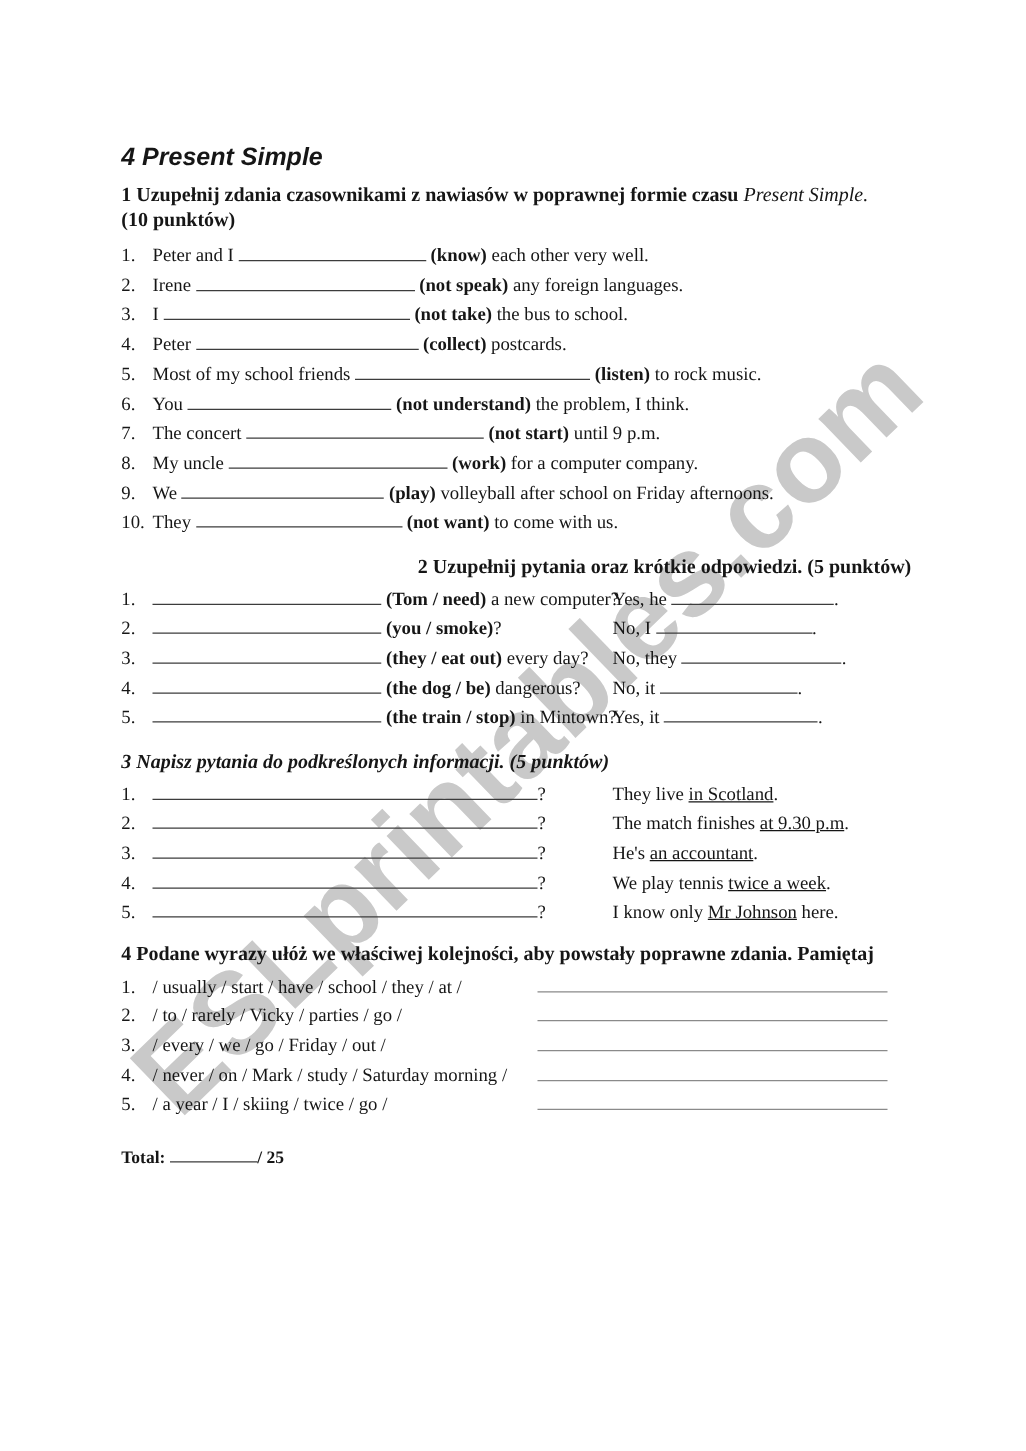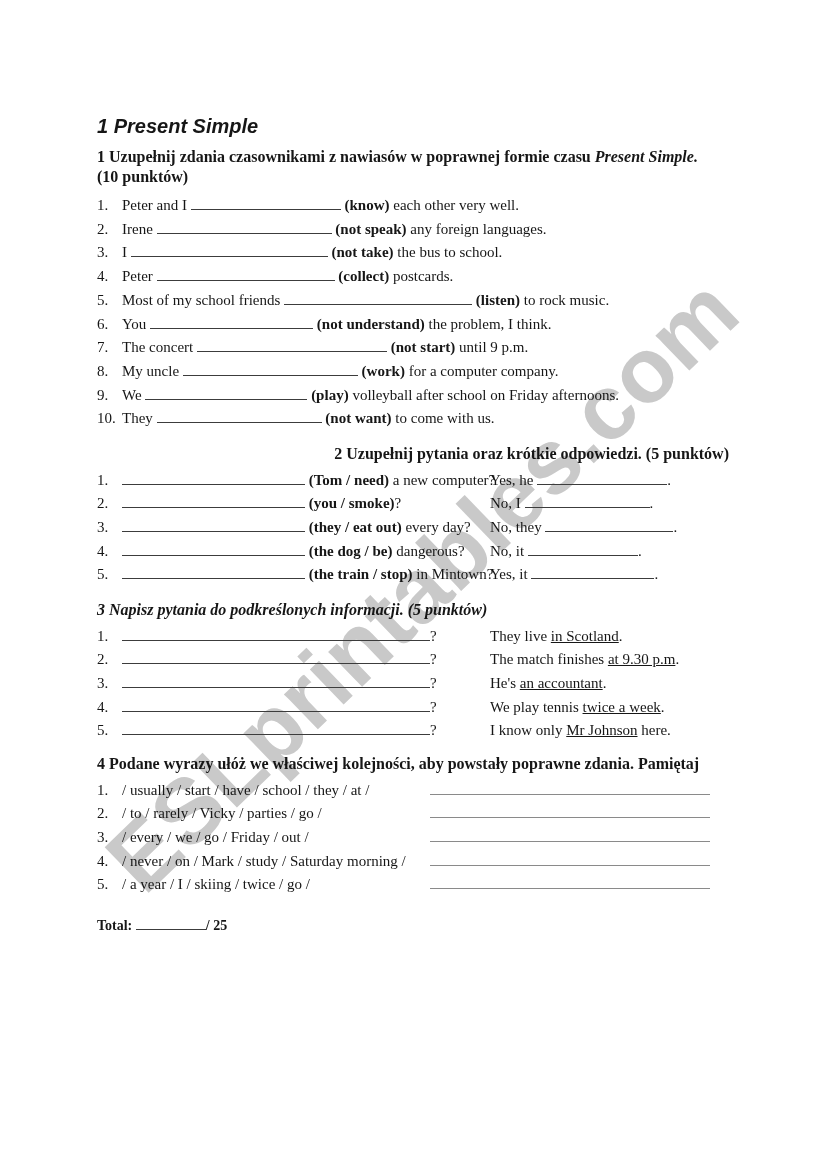--- a/index.html
+++ b/index.html
@@ -13,21 +13,21 @@
     font-family:"Liberation Sans", sans-serif; font-weight:700;
     font-size:92px; color:#c9c9c9; white-space:nowrap; z-index:0;
   }
   .content { position:absolute; left:97px; top:114px; width:632px; z-index:1; }
   .doc-title {
     font-family:"Liberation Sans", sans-serif; font-style:italic; font-weight:700;
     font-size:20px; line-height:24px; margin:0 0 9px 0;
   }
   .sec-heading { font-weight:700; font-size:16px; line-height:19.5px; margin:0; }
   .h-line { white-space:nowrap; }
-  .bold-italic { font-style:italic; font-weight:700; }
+  .bold-italic { font-style:italic; font-weight:400; }
   #s1h { margin-bottom:8px; }
   #s2h { margin-top:13px; margin-bottom:5px;text-align:right; }
   #s3h { margin-top:13px; margin-bottom:5px;font-style:italic; }
   #s4h { margin-top:11px; margin-bottom:5px; }
   .items { list-style:none; margin:0; padding:0; }
   .row { display:flex; line-height:23.7px; font-size:15px; }
   .num { flex:none; width:25px; }
   .li-body { flex:1; white-space:nowrap; }
   .bl { display:inline-block; border-bottom:1px solid #3c3c3c; height:13px; }
   .bl-gray { border-bottom-color:#8a8a8a; }
@@ -39,21 +39,21 @@
 </style>
 </head>
 <body>
 
 <div class="page">
 
   <div class="watermark">ESLprintables.com</div>
 
   <div class="content">
 
-    <h1 class="doc-title">1 Present Simple</h1>
+    <h1 class="doc-title">4 Present Simple</h1>
 
     <h2 class="sec-heading" id="s1h">
       <div class="h-line"><span>1 Uzupełnij zdania czasownikami z nawiasów w poprawnej formie czasu</span>
         <span class="bold-italic">Present Simple.</span></div>
       <div class="h-line">(10 punktów)</div>
     </h2>
     <ol class="items">
       <li class="row">
           <span class="num">1.</span>
           <span class="li-body"><span>Peter and I</span>

